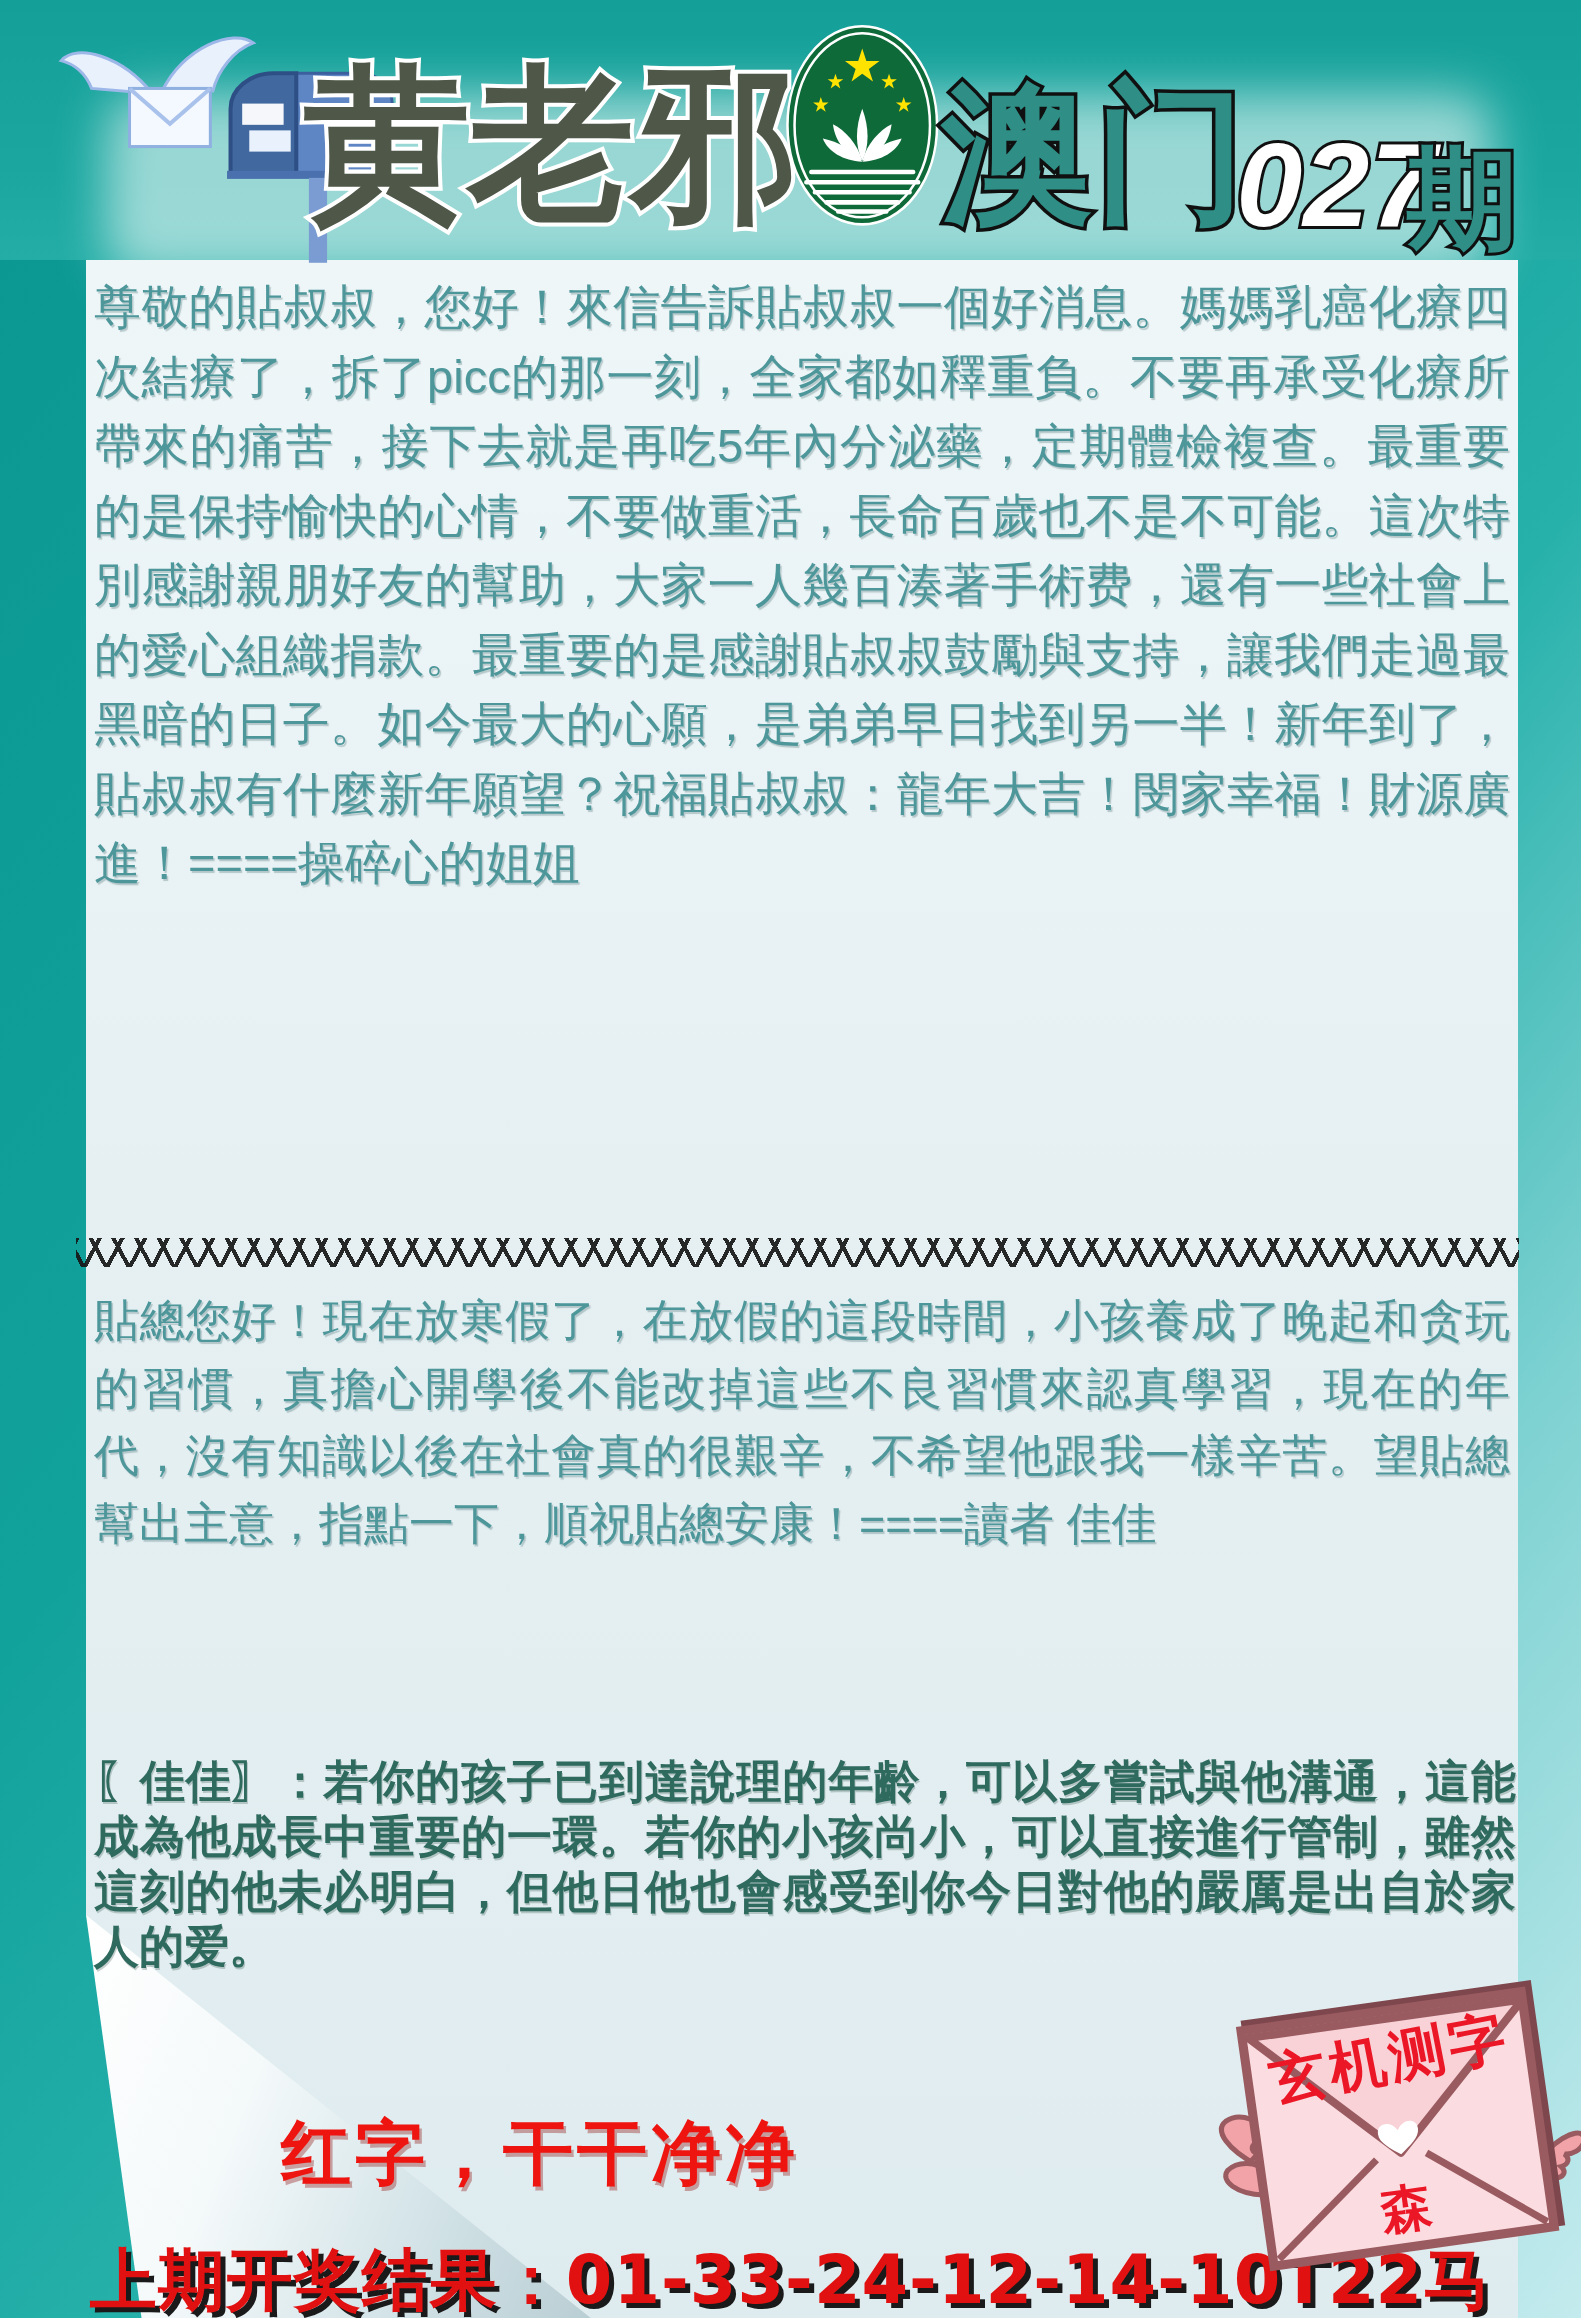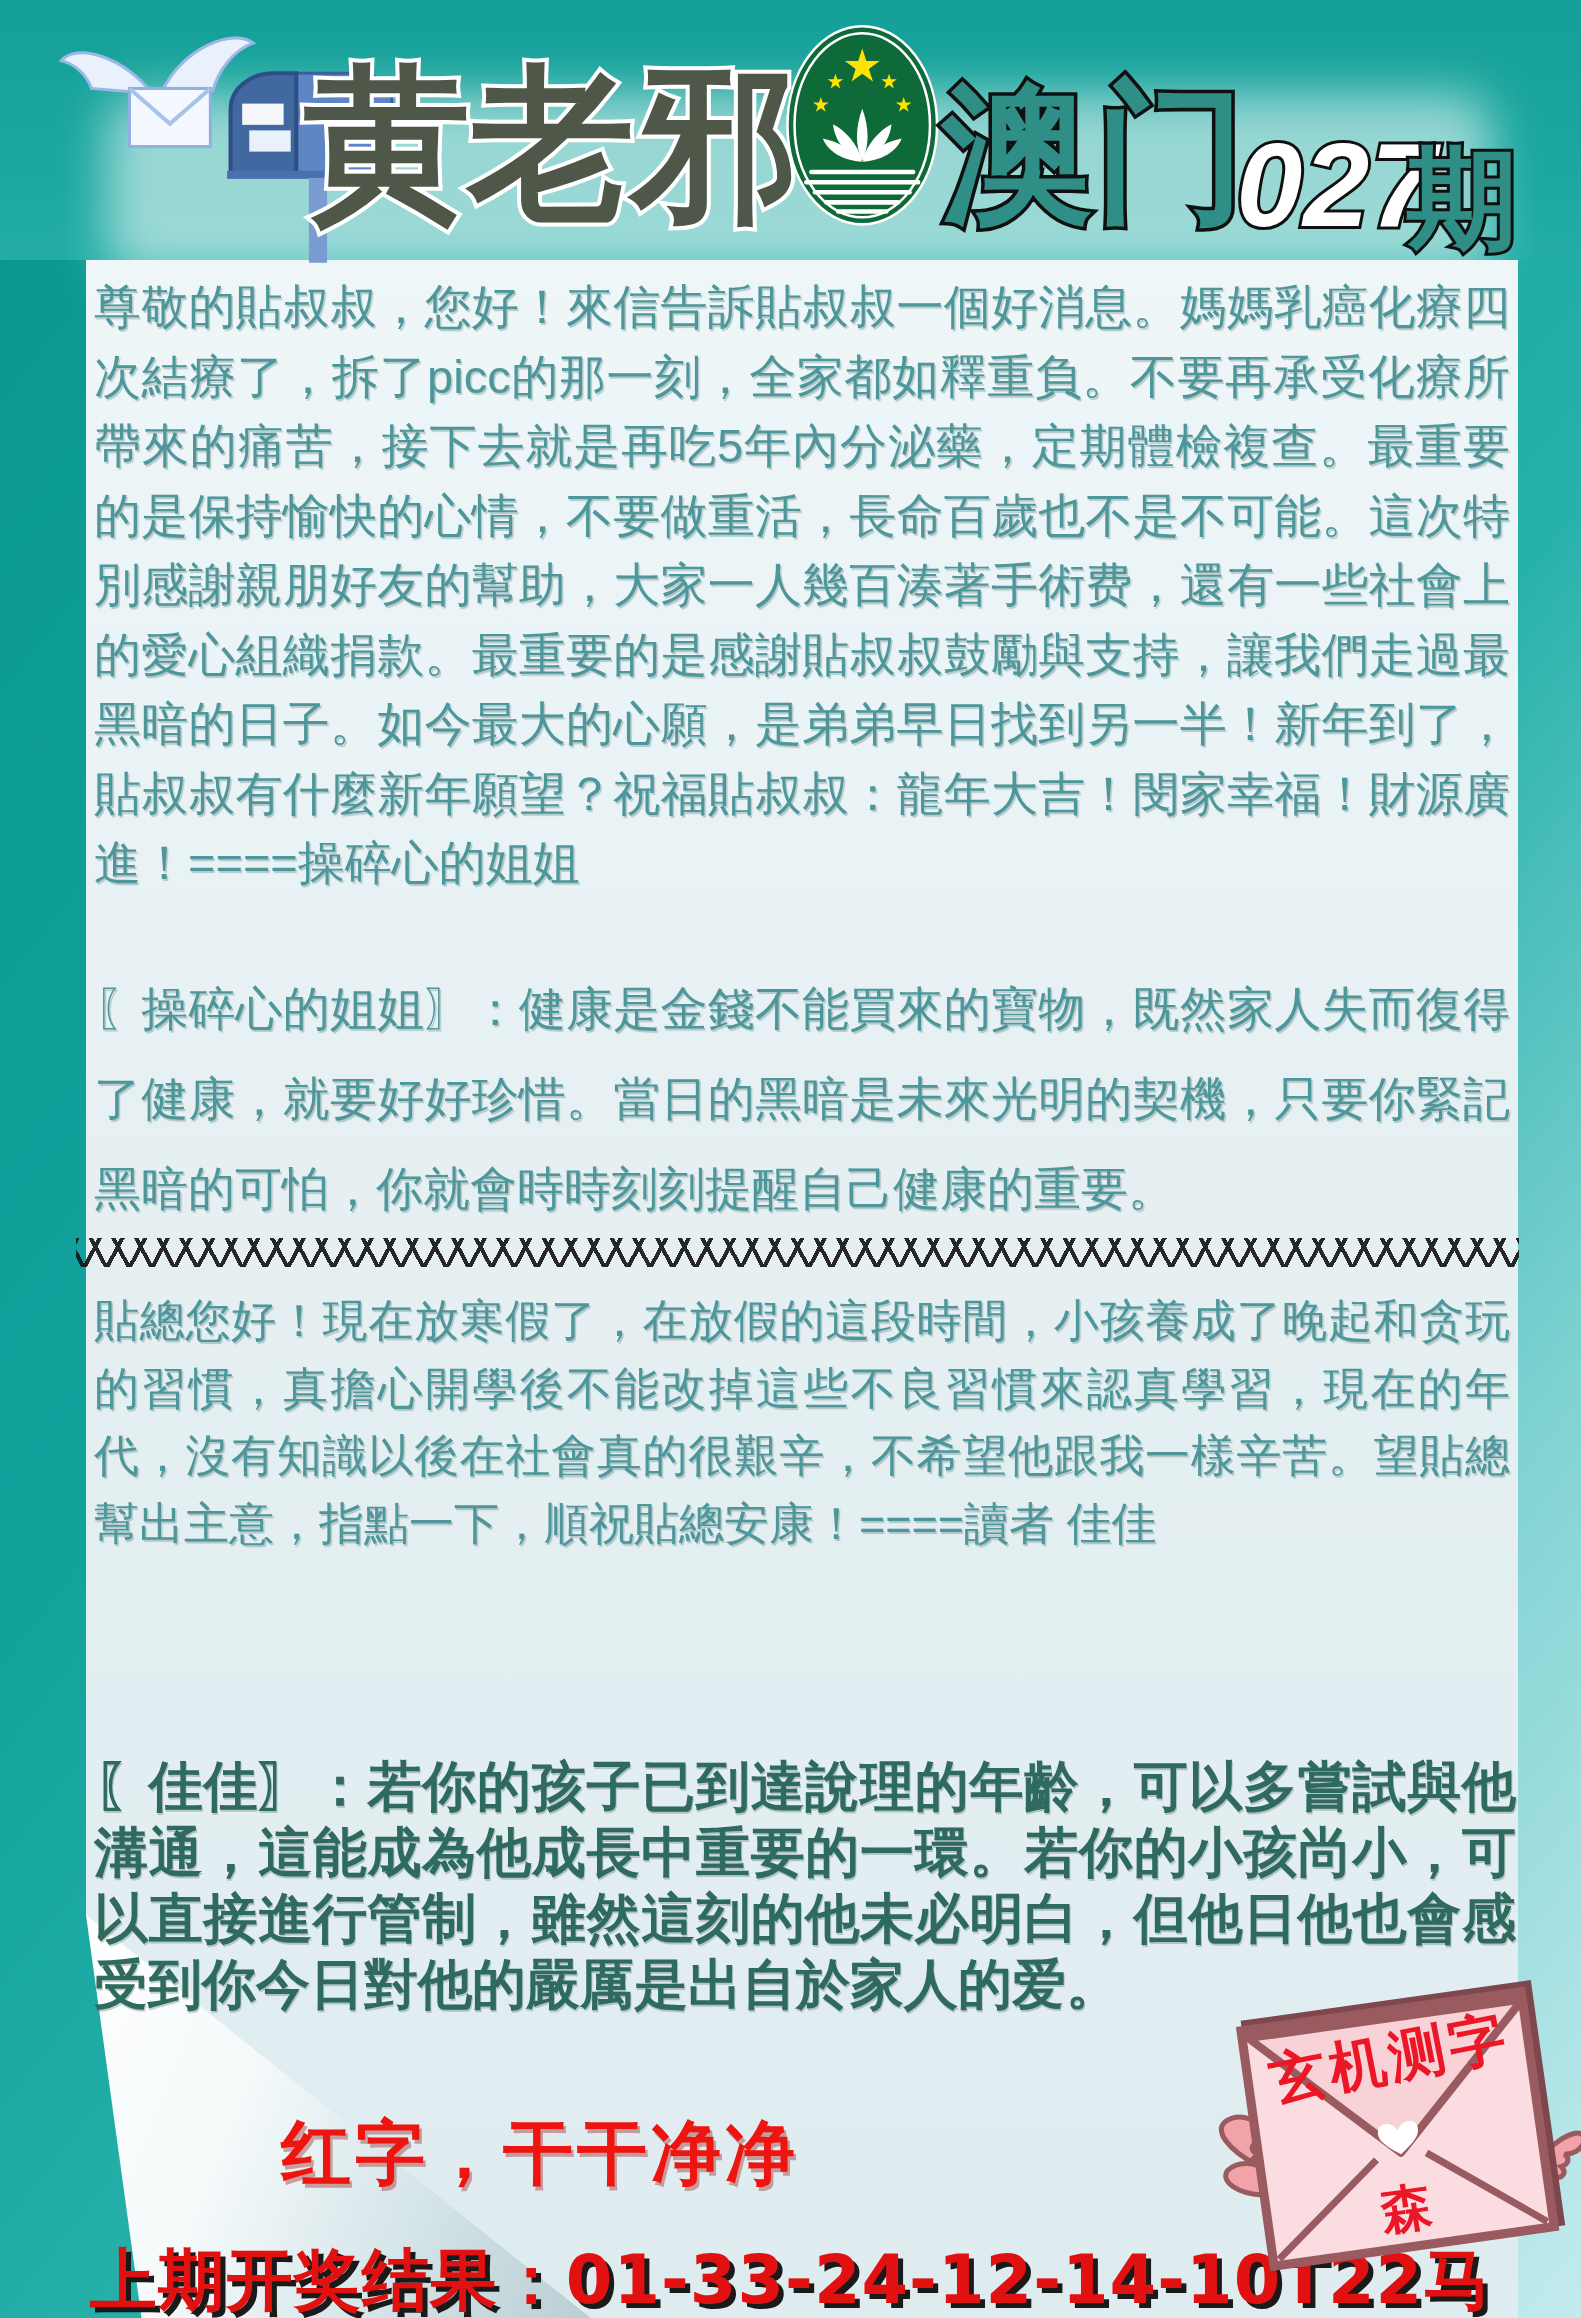--- a/index.html
+++ b/index.html
@@ -20,21 +20,21 @@
     clip-path:polygon(0 0,100% 0,100% 100%,10.5% 100%,0 80.4%);}
   .curl{position:absolute;left:86px;top:1915px;width:506px;height:404px;
     background:linear-gradient(112deg,#ffffff 0%,#f4f9fa 35%,#d4e4e8 68%,#b9ced3 100%);
     clip-path:polygon(0 0,100% 100%,11% 100%);}
   
   .par{position:absolute;text-align:justify;white-space:pre-wrap;}
   .teal{color:#4d979b;font-weight:normal;text-shadow:1.5px 2px 1px rgba(58,99,104,.30);}
   .letter1{left:94px;top:272px;width:1416px;font-size:47px;line-height:1.48;}
   .reply1{left:94px;top:964px;width:1416px;font-size:47px;line-height:1.92;}
   .letter2{left:94px;top:1287px;width:1416px;font-size:45px;line-height:1.50;}
-  .reply2{left:94px;top:1755px;width:1422px;font-size:54px;line-height:1.22;
+  .reply2{left:94px;top:1755px;width:1422px;font-size:45px;line-height:1.22;
     color:#2e6a5e;font-weight:bold;font-family:"Liberation Serif",serif;
     text-shadow:1px 1.5px 0.5px rgba(40,70,65,.25);}
   
   .divider{position:absolute;left:76px;top:1238px;width:1443px;height:29px;
     background-image:
       repeating-linear-gradient(62deg,transparent 0 4.6px,#161616 4.6px 8.6px,transparent 8.6px 20px),
       repeating-linear-gradient(-62deg,transparent 0 4.6px,#161616 4.6px 8.6px,transparent 8.6px 20px);
     opacity:.92;}
   
   .red-note{position:absolute;left:281px;top:2107px;font-size:70px;font-weight:700;
@@ -111,21 +111,20 @@
 
     <text x="1862" y="408" font-size="300" font-weight="900" fill="#2f8e86" stroke="#101010" stroke-width="14" paint-order="stroke" letter-spacing="4">澳门</text>
 
     <text x="2445" y="448" font-size="235" font-weight="900" font-style="italic" fill="#ffffff" stroke="#101010" stroke-width="12" paint-order="stroke" letter-spacing="2">027</text>
 
     <text x="2782" y="468" font-size="220" font-weight="900" fill="#2f8e86" stroke="#101010" stroke-width="12" paint-order="stroke">期</text>
   </svg>
 
   <div class="par teal letter1">尊敬的貼叔叔，您好！來信告訴貼叔叔一個好消息。媽媽乳癌化療四次結療了，拆了picc的那一刻，全家都如釋重負。不要再承受化療所帶來的痛苦，接下去就是再吃5年內分泌藥，定期體檢複查。最重要的是保持愉快的心情，不要做重活，長命百歲也不是不可能。這次特別感謝親朋好友的幫助，大家一人幾百湊著手術费，還有一些社會上的愛心組織捐款。最重要的是感謝貼叔叔鼓勵與支持，讓我們走過最黑暗的日子。如今最大的心願，是弟弟早日找到另一半！新年到了，貼叔叔有什麼新年願望？祝福貼叔叔：龍年大吉！閔家幸福！財源廣進！====操碎心的姐姐</div>
 
-  <div class="par teal reply1">〖操碎心的姐姐〗：健康是金錢不能買來的寶物，既然家人失而復得了健康，就要好好珍惜。當日的黑暗是未來光明的契機，只要你緊記黑暗的可怕，你就會時時刻刻提醒自己健康的重要。</div>
 
   <div class="divider"></div>
 
   <div class="par teal letter2">貼總您好！現在放寒假了，在放假的這段時間，小孩養成了晚起和贪玩的習慣，真擔心開學後不能改掉這些不良習慣來認真學習，現在的年代，沒有知識以後在社會真的很艱辛，不希望他跟我一樣辛苦。望貼總幫出主意，指點一下，順祝貼總安康！====讀者 佳佳</div>
 
   <div class="par reply2">〖佳佳〗：若你的孩子已到達說理的年齡，可以多嘗試與他溝通，這能成為他成長中重要的一環。若你的小孩尚小，可以直接進行管制，雖然這刻的他未必明白，但他日他也會感受到你今日對他的嚴厲是出自於家人的爱。</div>
 
   <div class="red-note">红字，干干净净</div>
 
   <div class="result-line">上期开奖结果：01-33-24-12-14-10T22马</div>

